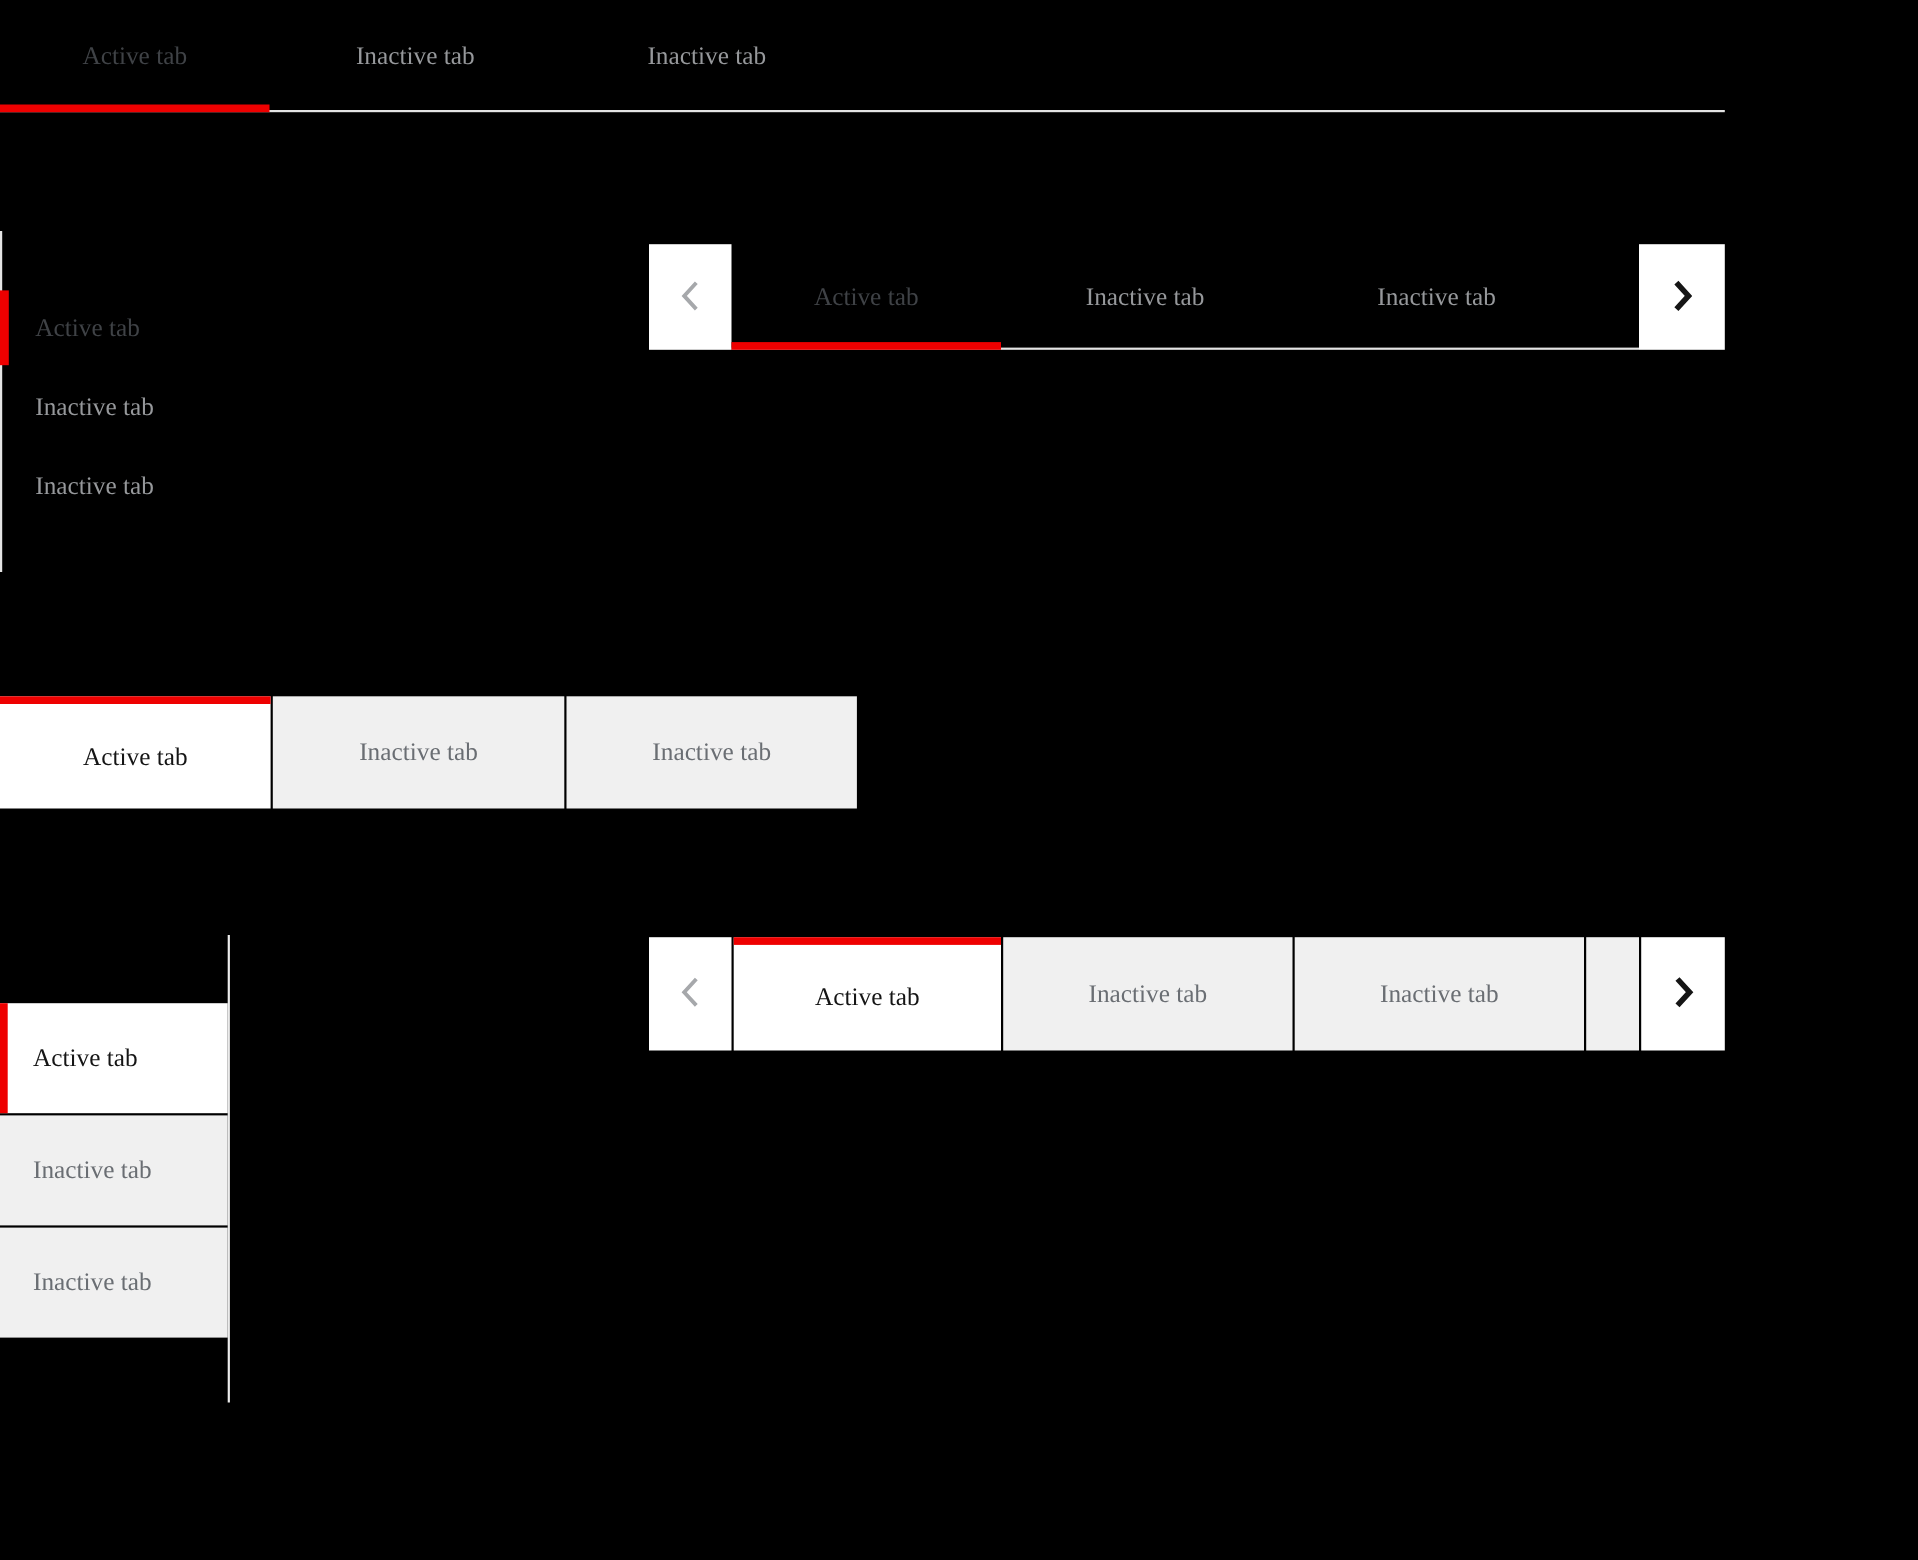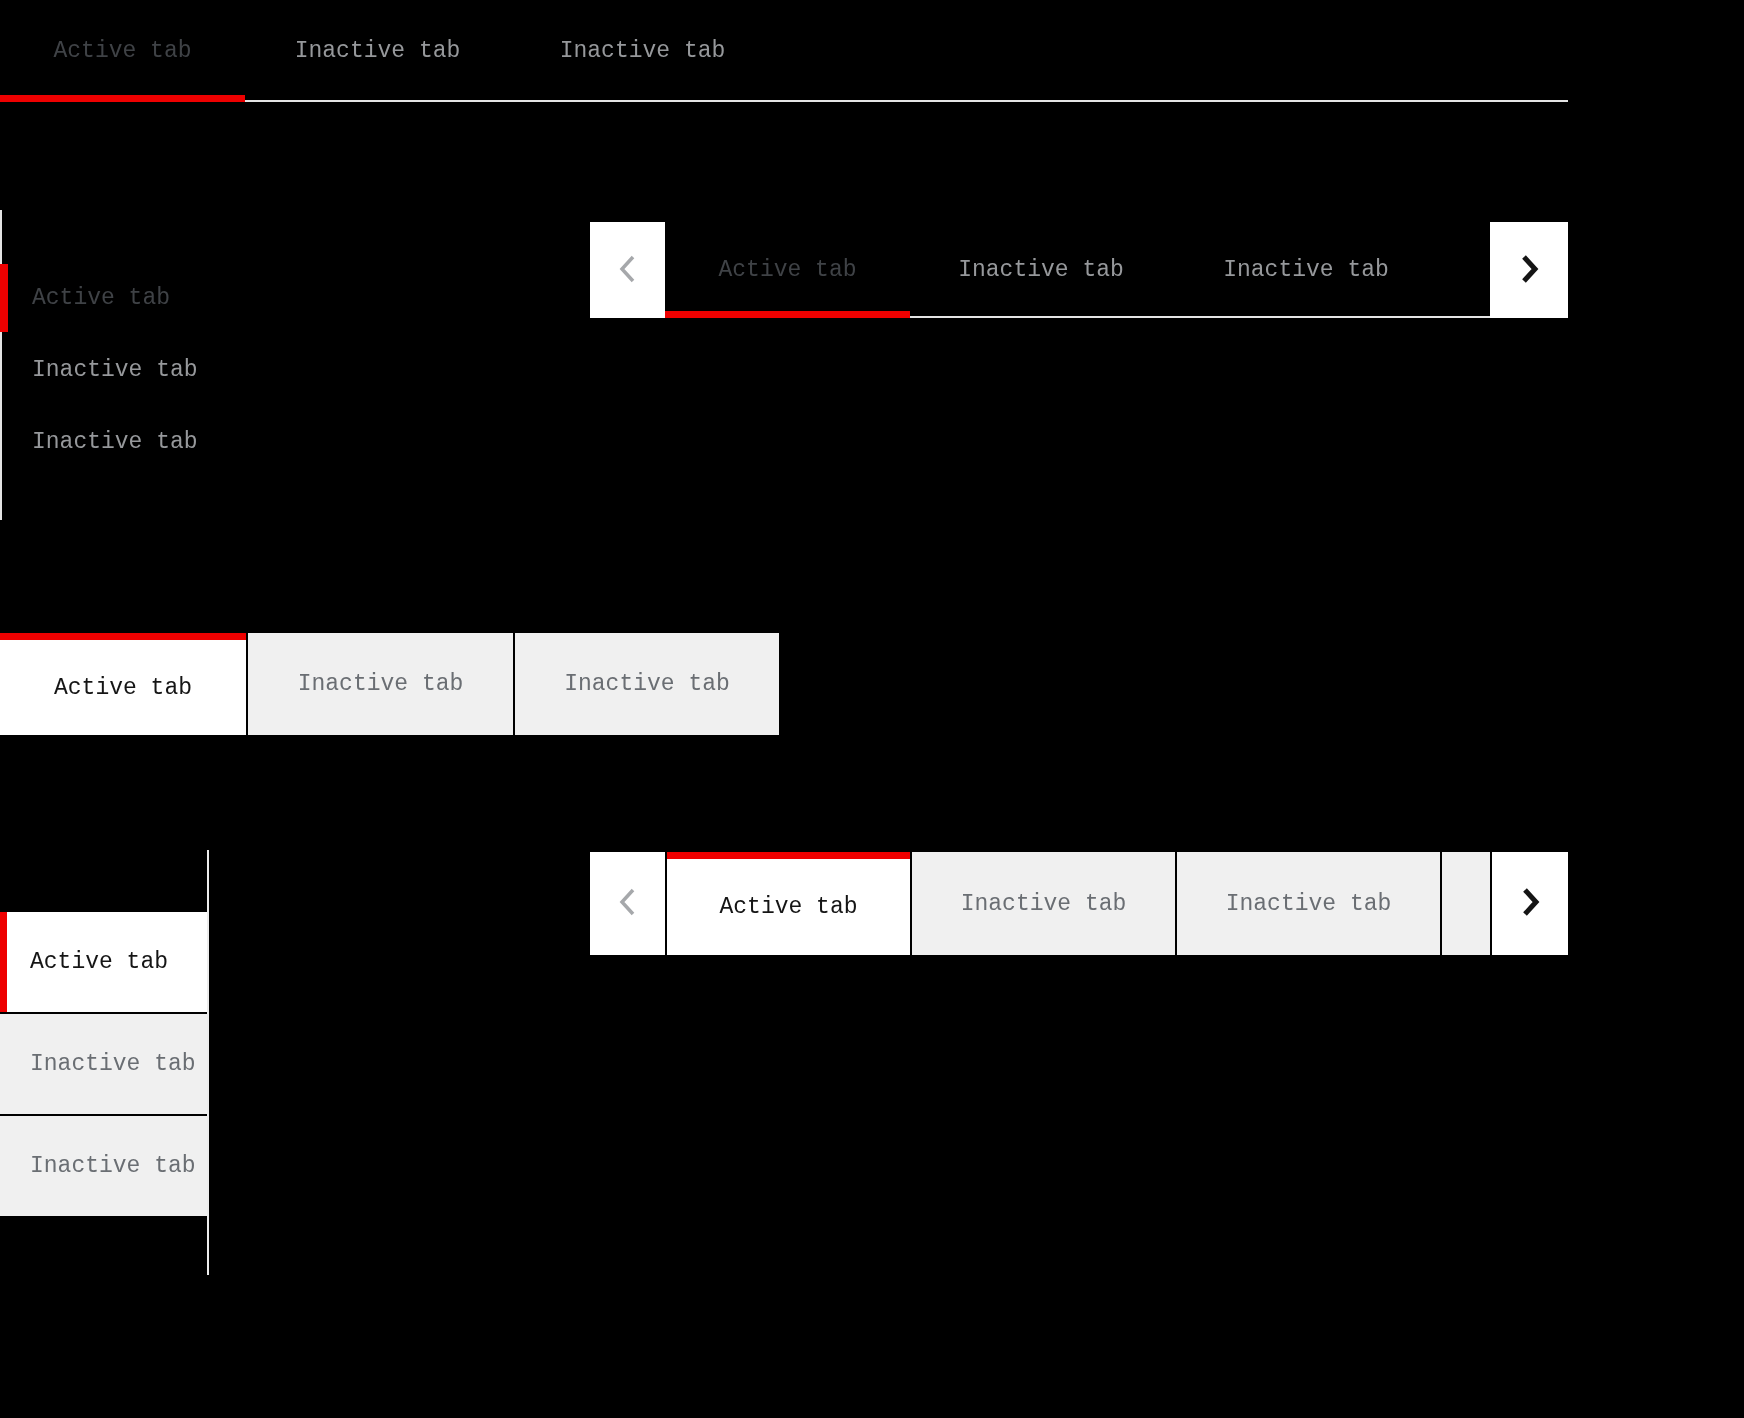--- a/index.html
+++ b/index.html
@@ -3,21 +3,21 @@
 <meta charset="utf-8">
 <style>
   * { box-sizing: border-box; margin: 0; padding: 0; }
   html, body { background: #000; }
   #stage {
     position: relative;
     width: 1744px;
     height: 1418px;
     background: #000;
     overflow: hidden;
-    font-family: Liberation Mono, monospace;
+    font-family: Liberation Serif, serif;
     font-size: 23px;
     --red: #ee0000;
     --line: #e4e4e4;
     --box-bg: #f0f0f0;
     --active-text: #151515;
     --inactive-text: #6a6e73;
     --dark-on-black: #3f4246;
     --dim-on-black: #96989b;
   }
 

